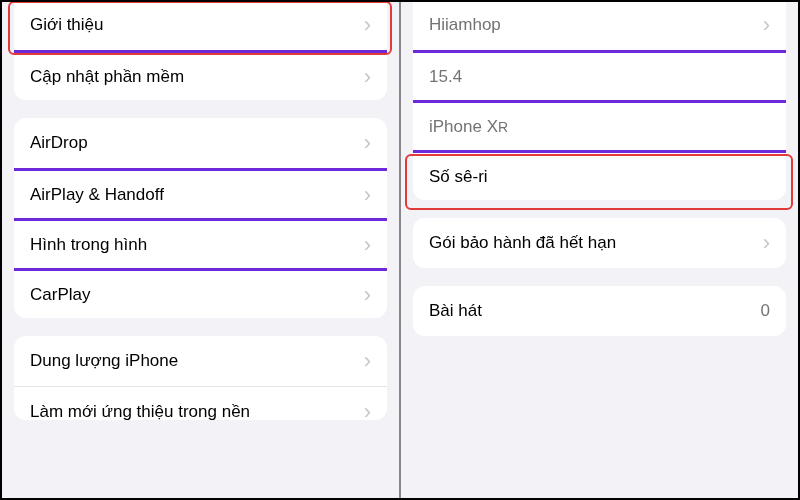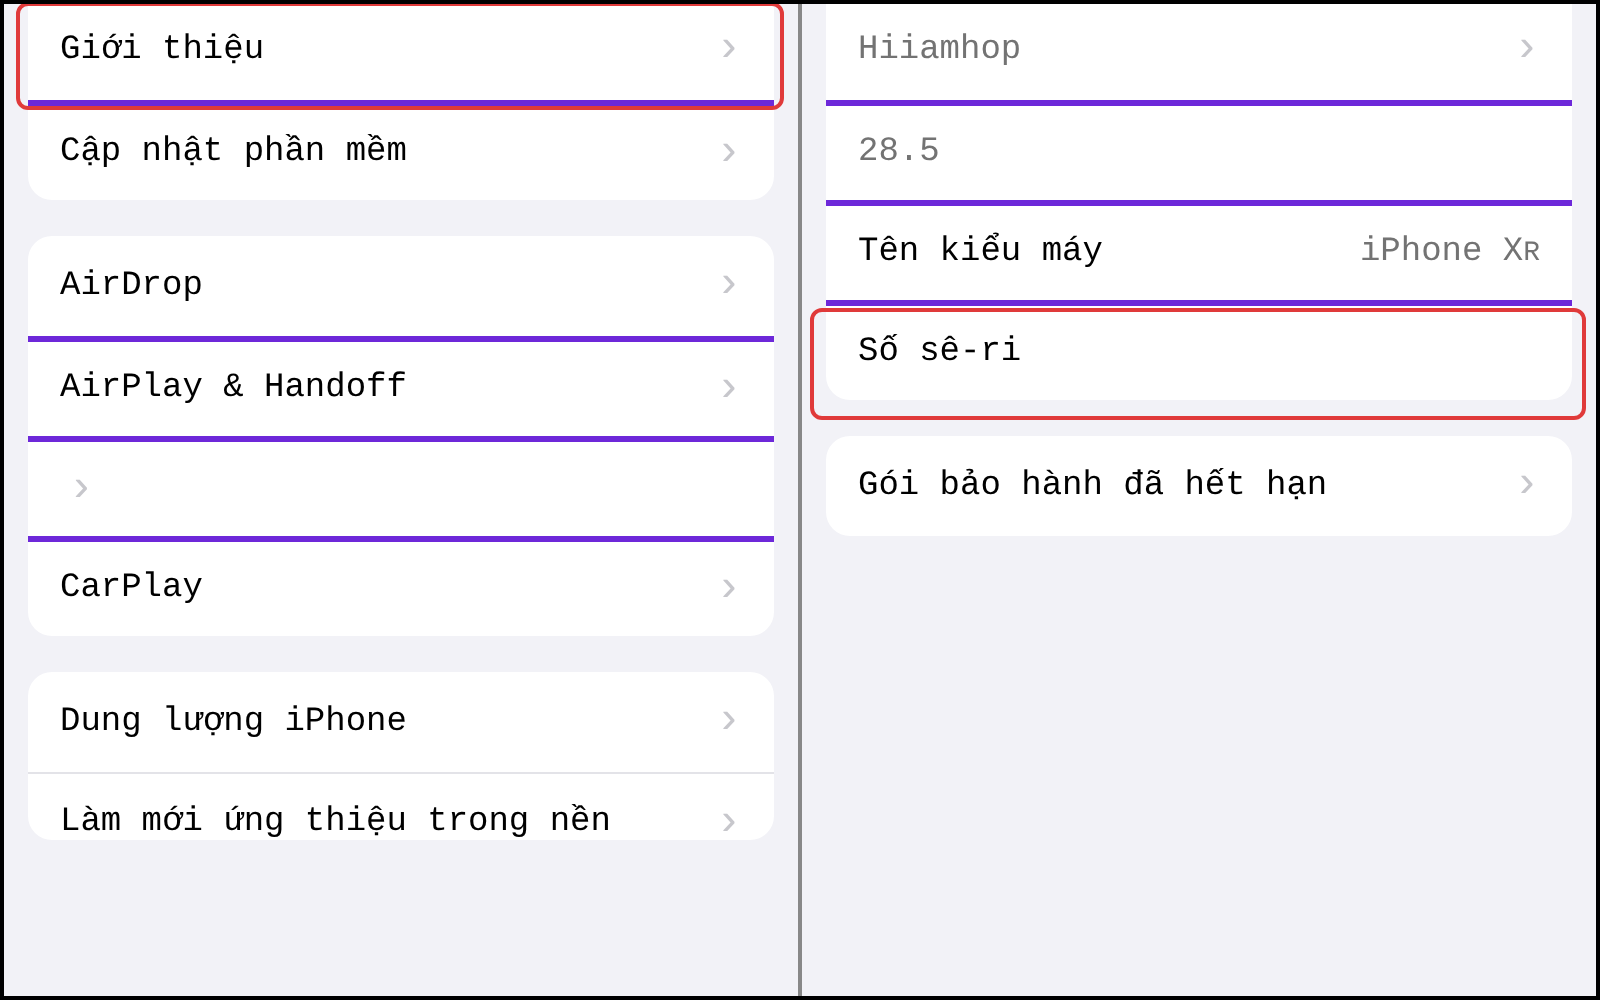--- a/index.html
+++ b/index.html
@@ -21,21 +21,20 @@
     position: relative;
   }
   .pane-left { border-right: 1px solid #888; }
   .pane-right { border-left: 1px solid #888; }
 
   .group {
     background: #fff;
     border-radius: 12px;
     margin: 10px 12px 24px 12px;
     overflow: hidden;
-    font-family: Liberation Mono, monospace;
   }
   .group-tight { margin-bottom: 18px; }
   .group-top { margin-top: -2px; border-top-left-radius: 0; border-top-right-radius: 0; }
 
   .row {
     display: flex;
     align-items: center;
     justify-content: space-between;
     padding: 0 16px;
     height: 50px;
@@ -90,20 +89,21 @@
     <div class="group group-tight">
       <div class="row">
         <span class="label">AirDrop</span>
         <span class="chev">›</span>
       </div>
       <div class="row">
         <span class="label">AirPlay &amp; Handoff</span>
         <span class="chev">›</span>
       </div>
       <div class="row">
+        <span class="label">Hình trong hình</span>
         <span class="chev">›</span>
       </div>
       <div class="row">
         <span class="label">CarPlay</span>
         <span class="chev">›</span>
       </div>
     </div>
 
     <div class="group" style="margin-bottom:0;">
       <div class="row">
@@ -121,36 +121,39 @@
 
   <div class="pane pane-right">
     <div class="highlight hl-right"></div>
 
     <div class="group group-top group-tight">
       <div class="row">
         <span class="value">Hiiamhop</span>
         <span class="chev">›</span>
       </div>
       <div class="row">
-        <span class="value" style="margin-right:0;">28.5</span>
+        <span class="value" style="margin-right:0;">15.4</span>
       </div>
       <div class="row">
-        <span class="label">Tên kiểu máy</span>
         <span class="value" style="margin-right:0;">iPhone X<span style="font-size:14px;">R</span></span>
       </div>
       <div class="row">
         <span class="label">Số sê-ri</span>
         <span class="value" style="margin-right:0;"></span>
       </div>
     </div>
 
     <div class="group group-tight">
       <div class="row">
         <span class="label">Gói bảo hành đã hết hạn</span>
         <span class="chev">›</span>
       </div>
     </div>
 
     <div class="group" style="margin-bottom:0;">
+      <div class="row">
+        <span class="label">Bài hát</span>
+        <span class="value" style="margin-right:0;">0</span>
+      </div>
     </div>
   </div>
 
 </div>
 
 </body></html>

